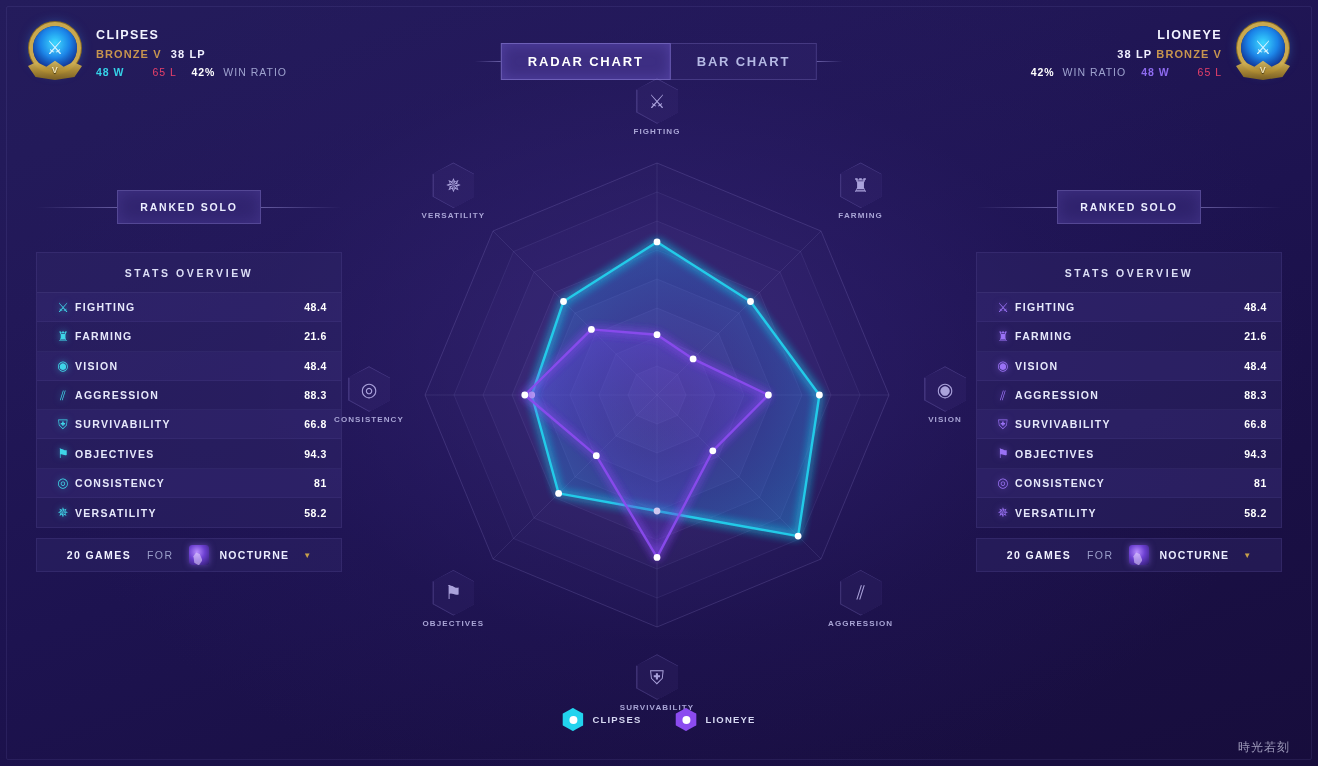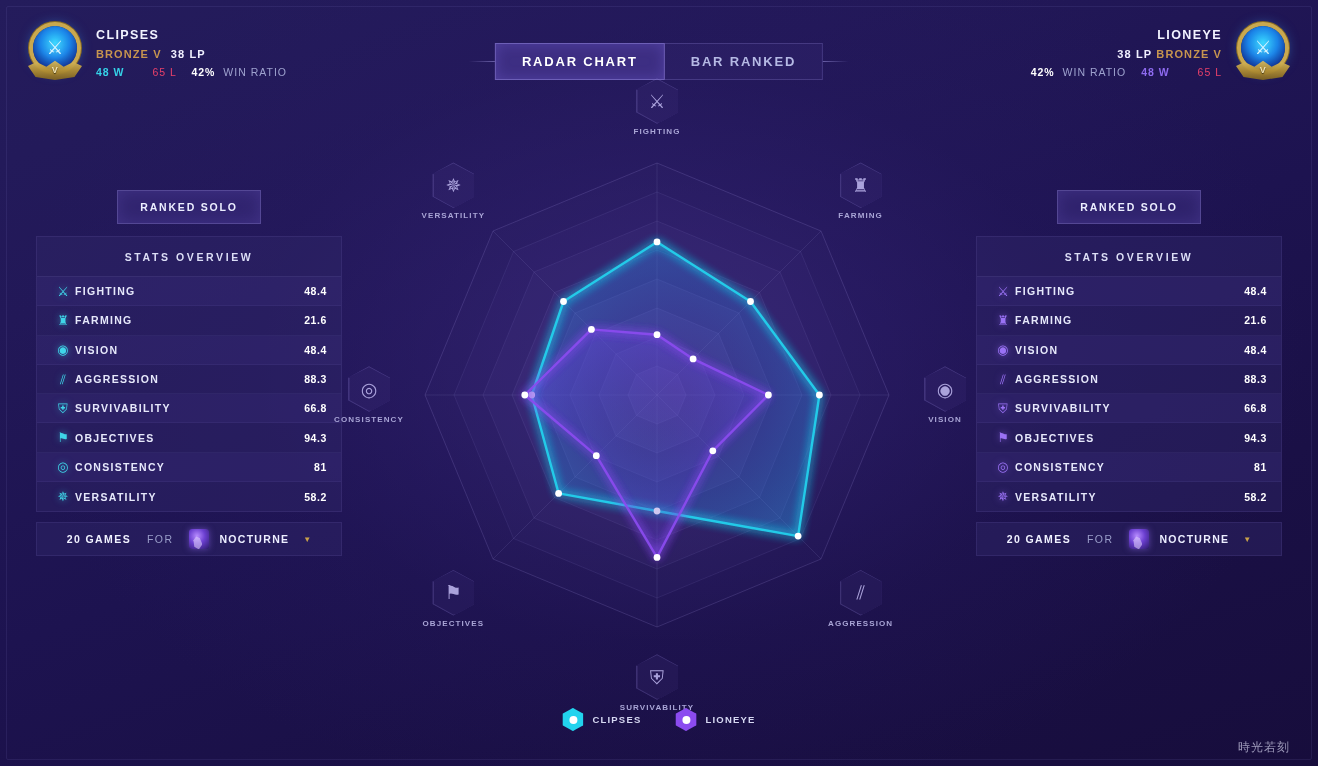--- a/index.html
+++ b/index.html
@@ -63,21 +63,21 @@
     color: #b5b9e4; background: rgba(56,44,120,.30); border: 1px solid rgba(122,110,190,.34);
     cursor: pointer; white-space: nowrap;
   }
   .tab + .tab { border-left: none; }
   .tab.active { color: #ffffff; background: rgba(74,58,152,.66); border-color: rgba(150,136,225,.55); box-shadow: inset 0 0 14px rgba(130,110,230,.3); }
 
   
   .panel { position: absolute; top: 190px; width: 306px; }
   .panel.left { left: 36px; }
   .panel.right { right: 36px; }
-  .ranked-row { display: flex; align-items: center; gap: 0; margin-bottom: 12px; flex-direction: column; }
+  .ranked-row { display: flex; align-items: center; gap: 0; margin-bottom: 28px; }
   .rline { flex: 1; height: 1px; background: linear-gradient(90deg, rgba(150,140,220,0), rgba(165,155,228,.5)); }
   .rline.r { background: linear-gradient(90deg, rgba(165,155,228,.5), rgba(150,140,220,0)); }
   .ranked-badge {
     padding: 10px 22px; font-size: 10.5px; font-weight: bold; letter-spacing: 1.8px; color: #eceeff;
     background: rgba(62,48,132,.55); border: 1px solid rgba(128,116,196,.45); white-space: nowrap;
     box-shadow: inset 0 0 16px rgba(110,92,200,.25);
   }
   .card { background: rgba(48,38,104,.44); border: 1px solid rgba(104,92,168,.20); }
   .card-title {
     text-align: center; font-size: 10.5px; font-weight: bold; letter-spacing: 2.6px; color: #dcdef6;
@@ -188,21 +188,21 @@
         <span class="w" style="margin-left:11px">48 W</span>
         <span class="l">65 L</span>
       </div>
     </div>
   </div>
 
   <div class="tabwrap">
     <div class="tabline"></div>
     <div class="tabs">
       <div class="tab active">RADAR CHART</div>
-      <div class="tab">BAR RANKED</div>
+      <div class="tab">BAR CHART</div>
     </div>
     <div class="tabline r"></div>
   </div>
 </div>
 
 <div class="panel left">
   <div class="ranked-row">
     <div class="rline"></div>
     <div class="ranked-badge">RANKED SOLO</div>
     <div class="rline r"></div>

